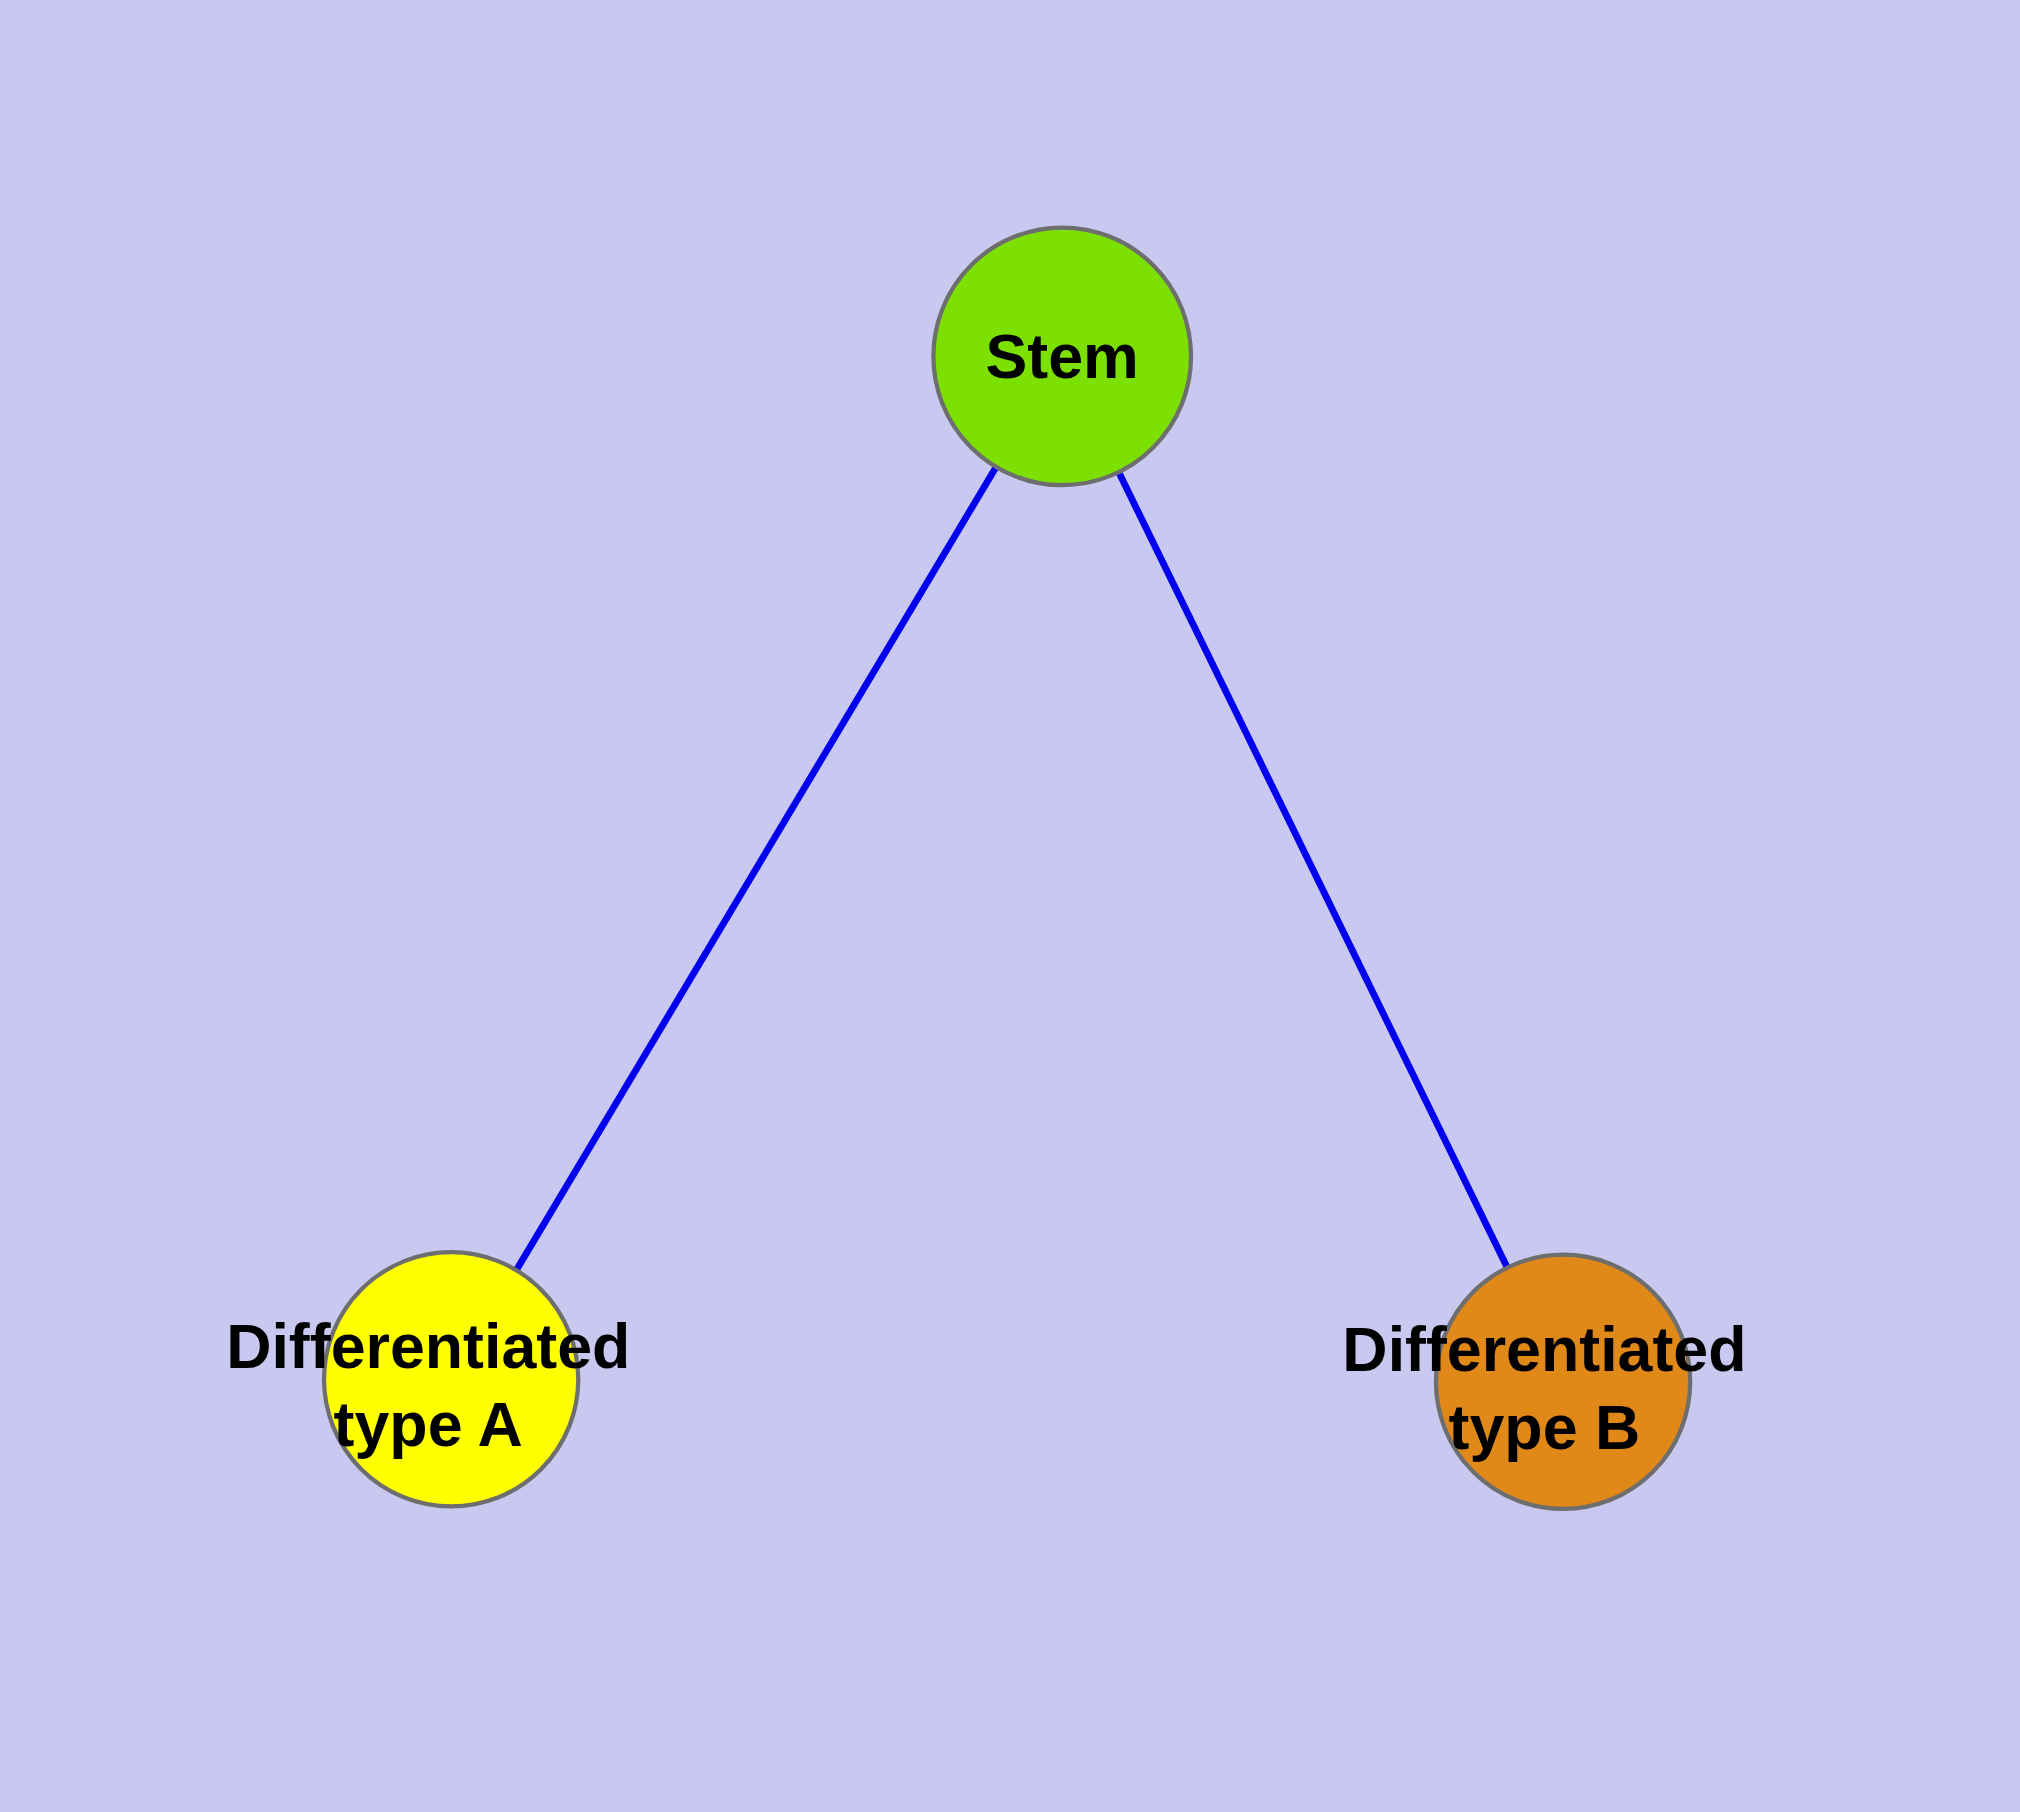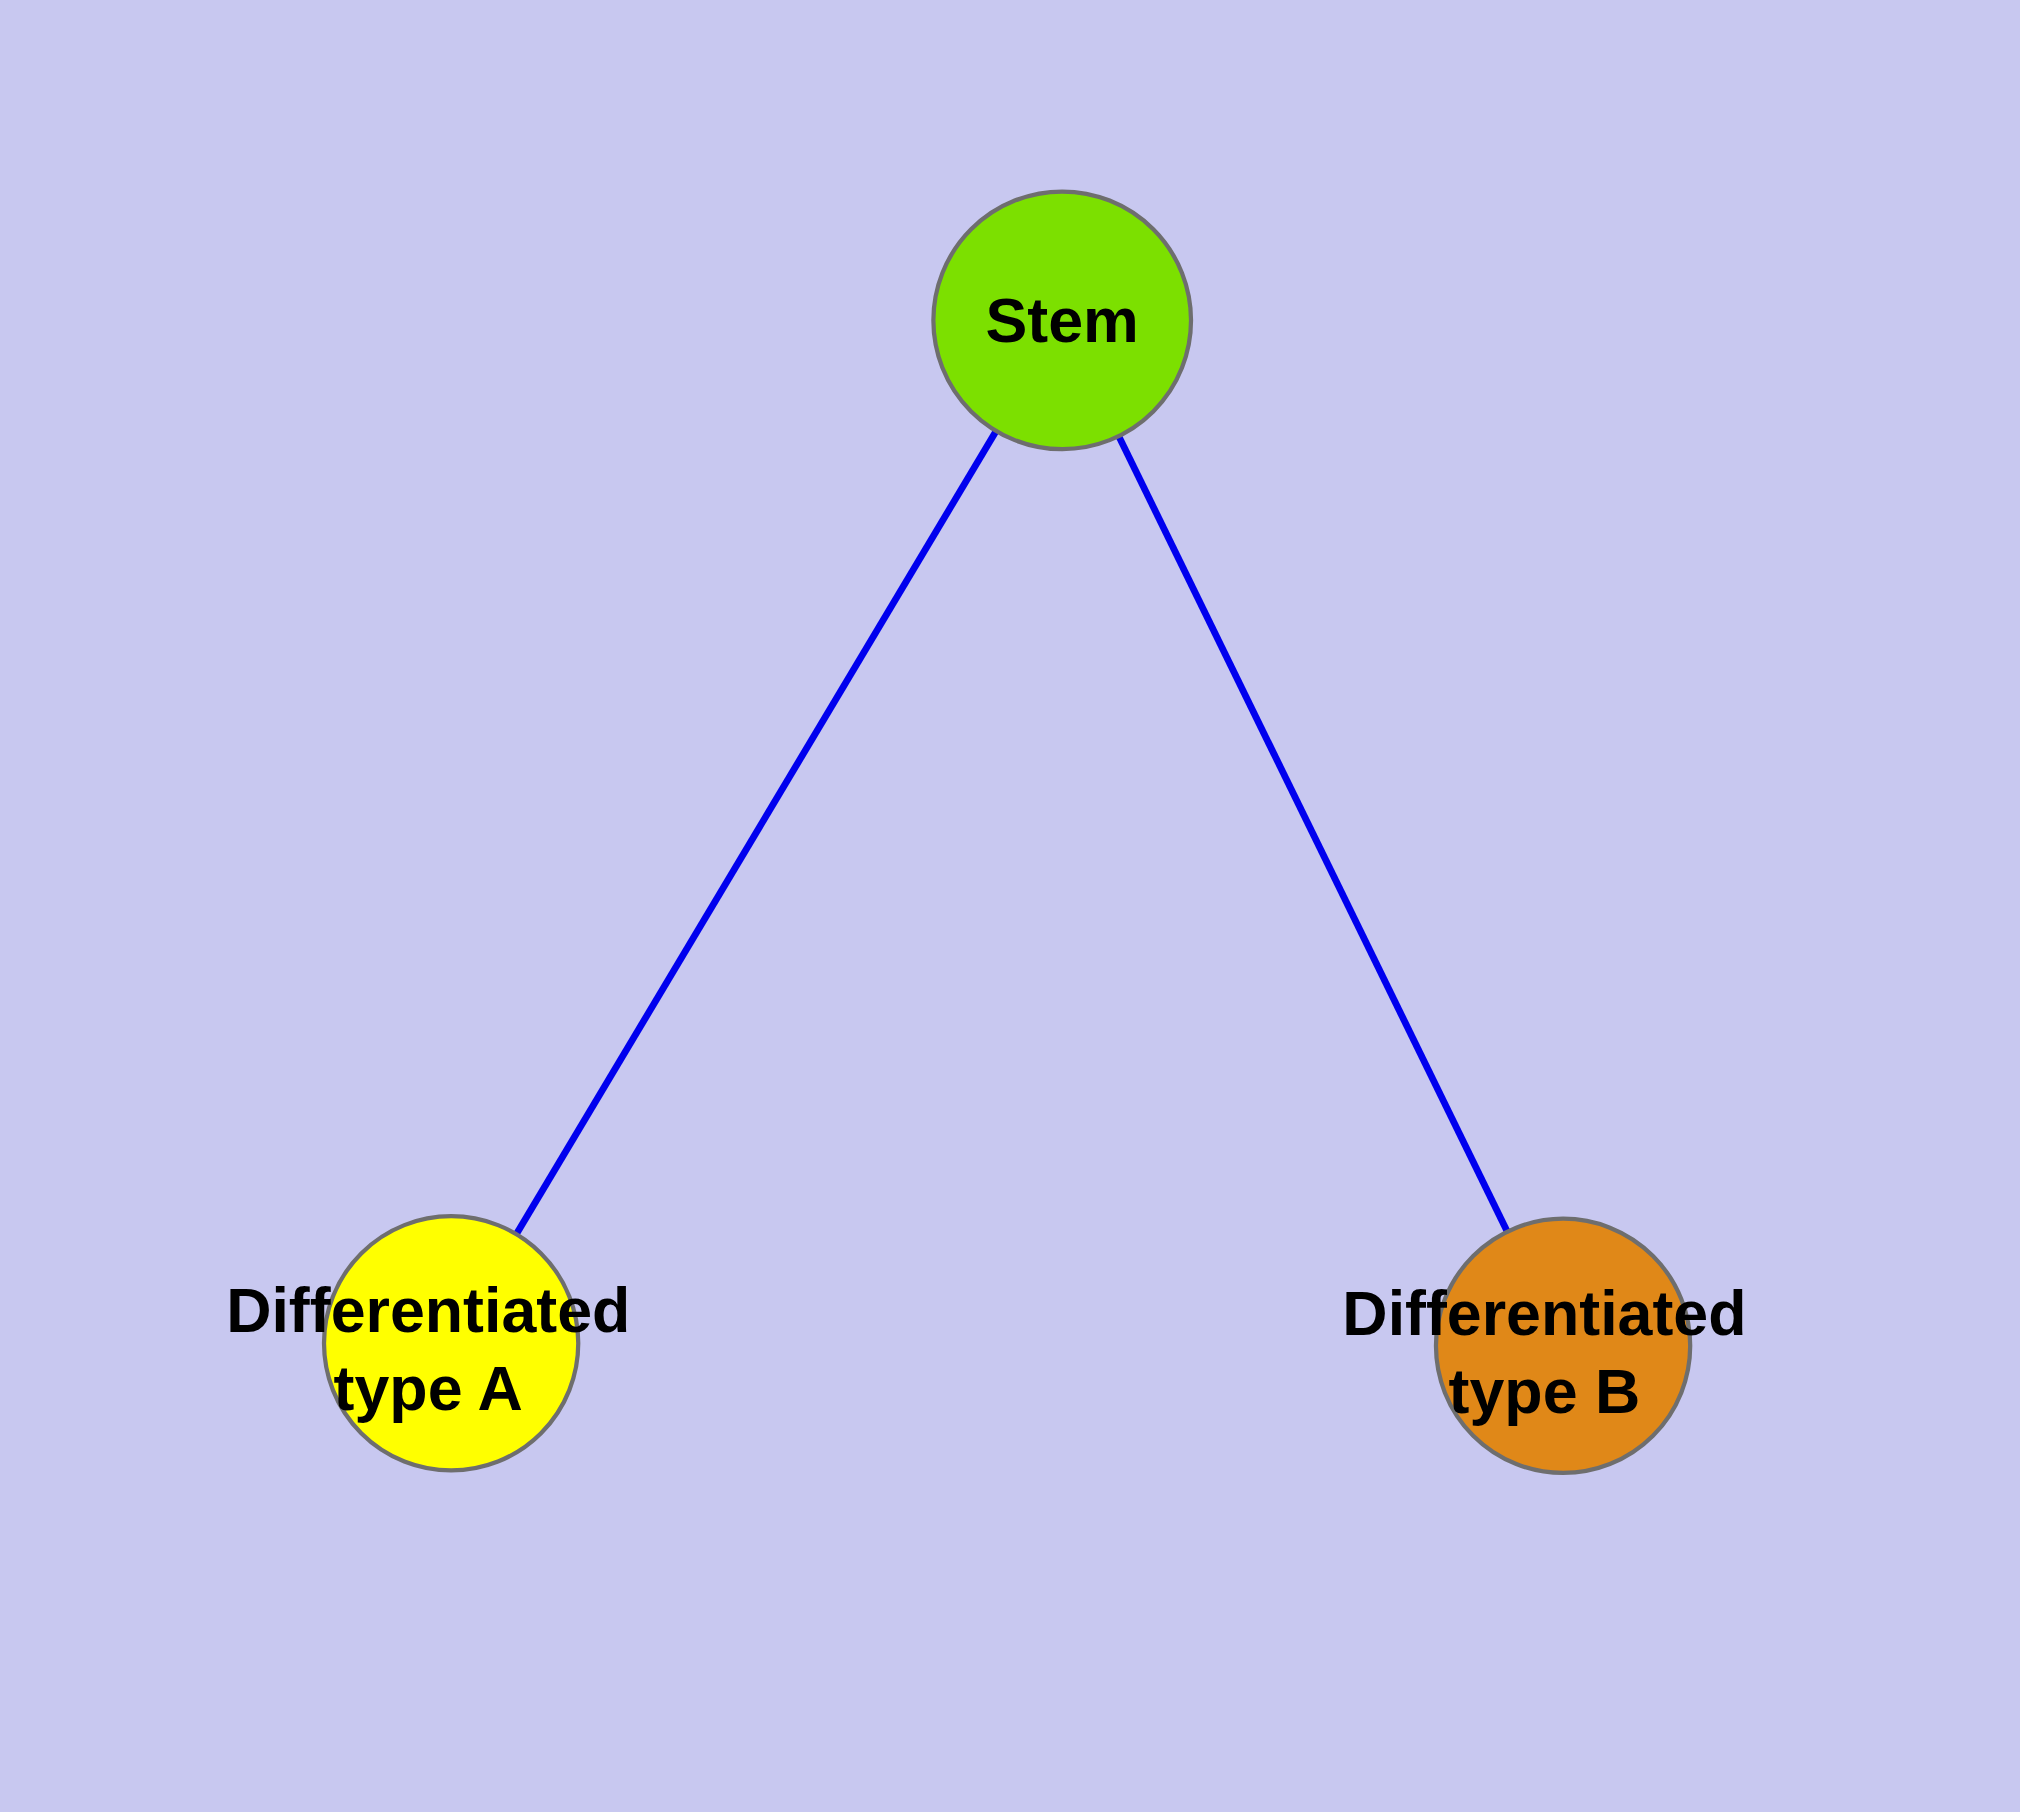--- a/index.html
+++ b/index.html
@@ -10,20 +10,21 @@
     width: 2021px;
     height: 1812px;
     background: #c8c8f0;
     font-family: "Liberation Sans", sans-serif;
     overflow: hidden;
   }
   .canvas {
     position: relative;
     width: 2021px;
     height: 1668px;
+    margin-top: 36px;
   }
   svg {
     display: block;
   }
   .node-label {
     font-family: "Liberation Sans", sans-serif;
     font-weight: bold;
     font-size: 74px;
     fill: #000000;
   }

